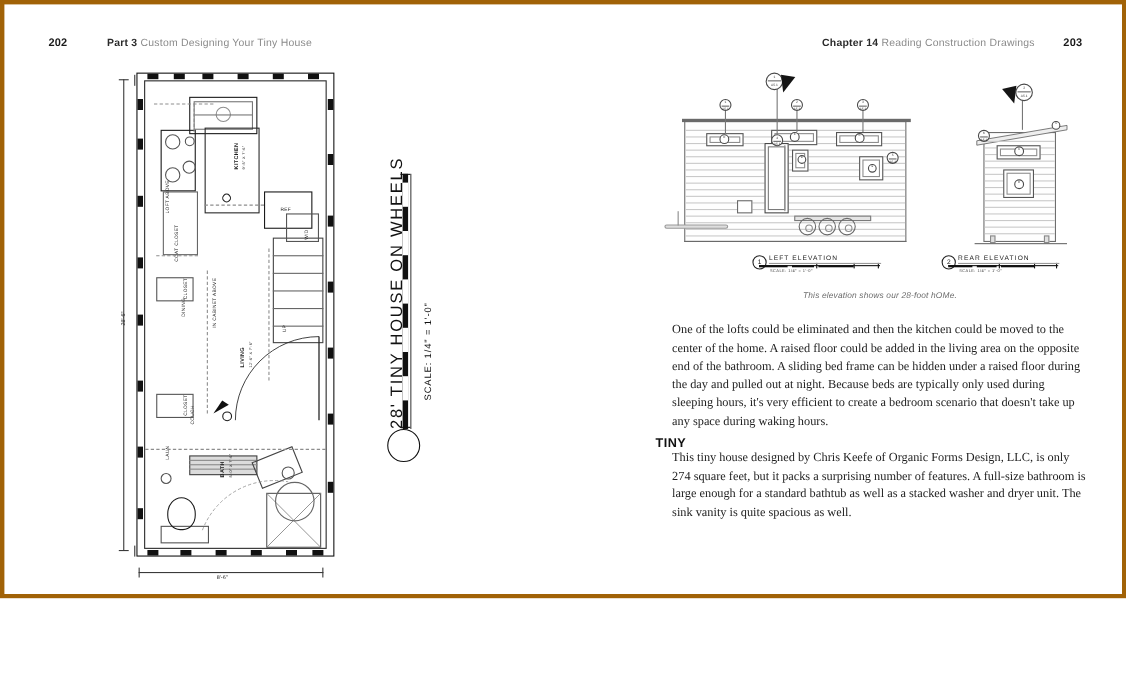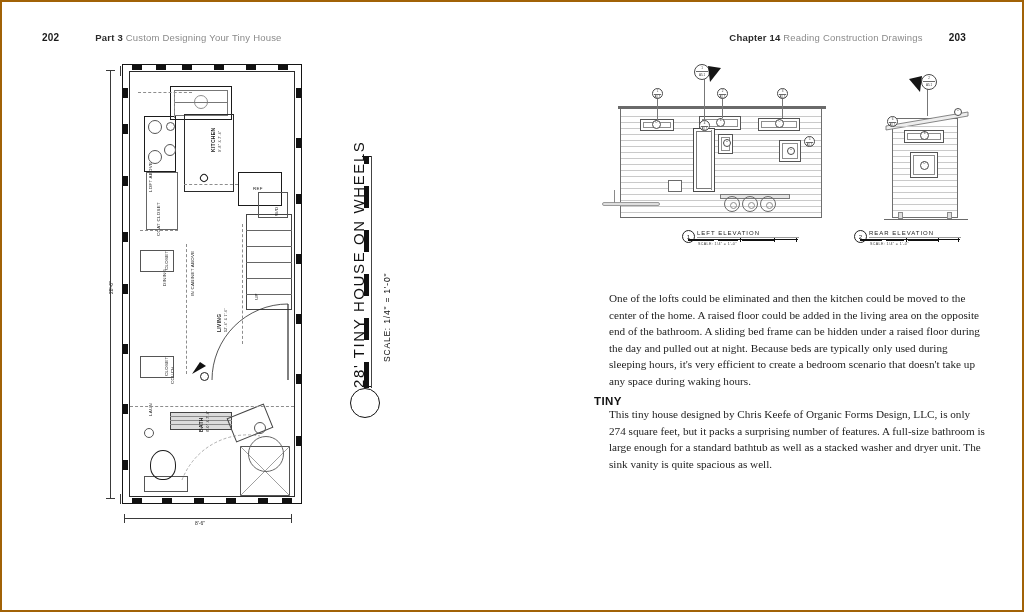--- a/index.html
+++ b/index.html
@@ -6,23 +6,23 @@
     margin: 0;
     padding: 0;
     background: #ffffff;
   }
   body {
     font-family: "Liberation Sans", sans-serif;
   }
   #page {
     position: relative;
     width: 1024px;
-    height: 612px;
+    height: 544px;
     background: #ffffff;
-    border: 2px solid #a16207;
+    border: 4px solid #a16207;
     box-sizing: border-box;
     overflow: hidden;
   }
   
   .runhead {
     position: absolute;
     top: 30px;
     font-size: 9.5px;
     letter-spacing: 0.2px;
     white-space: nowrap;
@@ -34,21 +34,21 @@
   }
   .runhead .part {
     font-weight: bold;
     color: #2b2b2b;
   }
   .runhead .title {
     color: #8a8a8a;
   }
   #runhead-left { left: 40px; }
   #runhead-left .part { margin-left: 36px; }
-  #runhead-right { right: 56px; text-align: right; }
+  #runhead-right { right: 36px; text-align: right; }
   #runhead-right .folio { margin-left: 26px; }
 
   
   .ln { position: absolute; background: #1b1b1b; }
   .box { position: absolute; border: 1px solid #1b1b1b; box-sizing: border-box; }
   .dash { position: absolute; border-top: 1px dashed #8d8d8d; }
   .vdash { position: absolute; border-left: 1px dashed #8d8d8d; }
   .circ { position: absolute; border: 1px solid #1b1b1b; border-radius: 50%; box-sizing: border-box; }
   .circl { position: absolute; border: 1px solid #8f8f8f; border-radius: 50%; box-sizing: border-box; }
 
@@ -591,20 +591,21 @@
       <div class="ebar" style="left:32px; width:18px;"></div>
       <div class="ebar" style="left:54px; width:30px;"></div>
       <div class="ebar2" style="left:6px; top:9px; width:100px; height:1px;"></div>
       <div class="ebar2" style="left:52px; top:7px; width:1px; height:5px;"></div>
       <div class="ebar2" style="left:84px; top:7px; width:1px; height:5px;"></div>
       <div class="ebar2" style="left:104px; top:7px; width:1px; height:5px;"></div>
       <div class="ebar2" style="left:15px; top:7px; width:92px; height:1px; background:#9a9a9a;"></div>
     </div>
   </div>
 
+  <div id="cap-elev">This elevation shows our 28-foot hOMe.</div>
 
   <div id="para-1" class="bodytext">One of the lofts could be eliminated and then the kitchen could be moved to the center of the home. A raised floor could be added in the living area on the opposite end of the bathroom. A sliding bed frame can be hidden under a raised floor during the day and pulled out at night. Because beds are typically only used during sleeping hours, it's very efficient to create a bedroom scenario that doesn't take up any space during waking hours.</div>
 
   <h2 id="h-thof">TINY</h2>
 
   <div id="para-2" class="bodytext">This tiny house designed by Chris Keefe of Organic Forms Design, LLC, is only 274 square feet, but it packs a surprising number of features. A full-size bathroom is large enough for a standard bathtub as well as a stacked washer and dryer unit. The sink vanity is quite spacious as well.</div>
 
 </div>
 
 </body></html>

